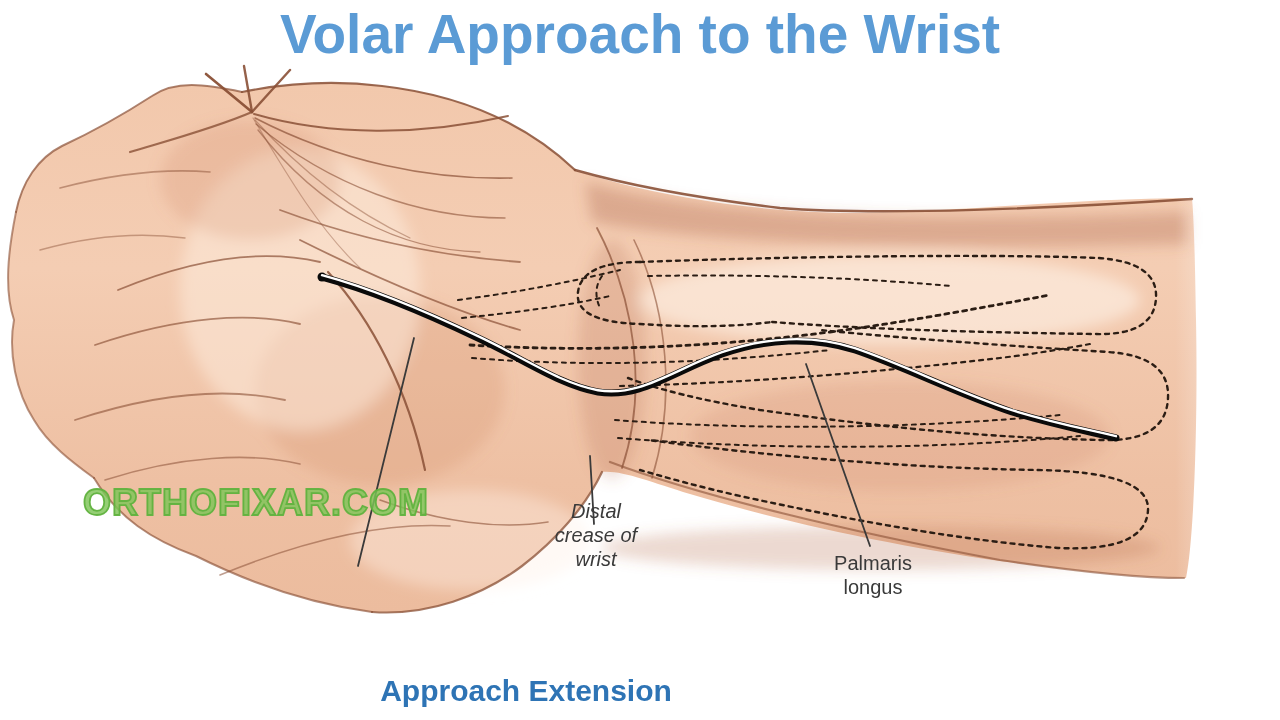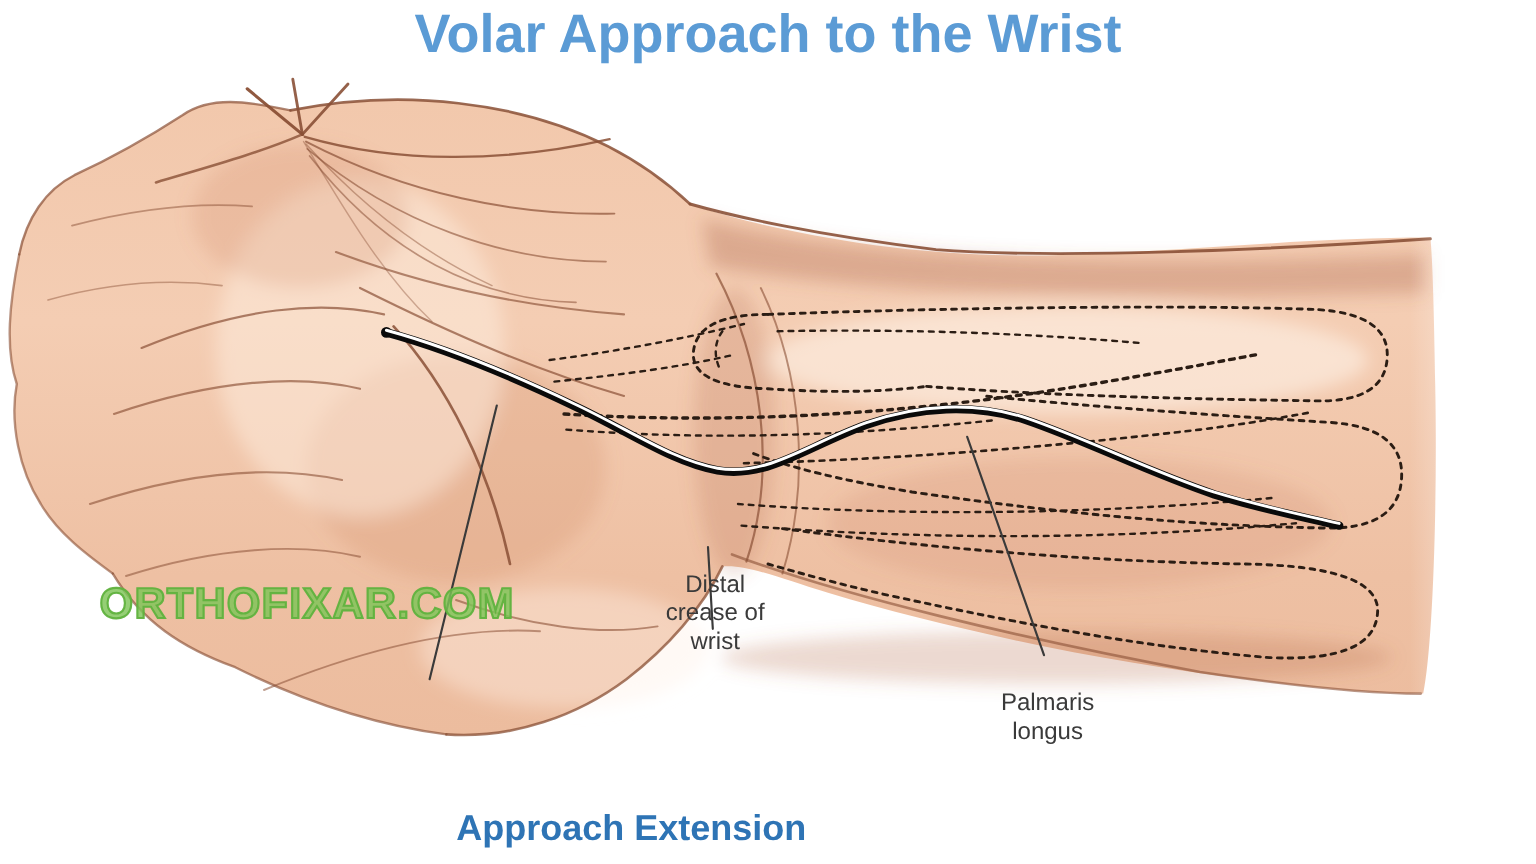--- a/index.html
+++ b/index.html
@@ -3,36 +3,36 @@
 <meta charset="utf-8">
 <style>
   html,body{margin:0;padding:0;background:#ffffff;}
   #stage{
     position:relative; width:1280px; height:720px; overflow:hidden;
     background:#ffffff; font-family:"Liberation Sans", sans-serif;
   }
   #art{position:absolute; left:0; top:0;}
   .page-title{
     position:absolute; left:0; top:2px; width:1280px;
-    text-align:center; font-size:45px; font-weight:bold;
+    text-align:center; font-size:55px; font-weight:bold;
     color:#5B9BD5; letter-spacing:0px;
   }
   .caption{
     position:absolute; left:0; top:674px; width:1052px;
     text-align:center; font-size:30px; font-weight:bold;
     color:#2E74B5;
   }
   .anno{
     position:absolute; width:200px; text-align:center;
     font-size:20px; line-height:24px; color:#3a3a3a;
     white-space:pre-line;
   }
   .anno-thenar{left:257px; top:572px;}
-  .anno-distal{left:496px; top:475px;}
-  .anno-palmaris{left:773px; top:551px;margin-top:23px;}
+  .anno-distal{left:496px; top:499px;font-style:italic;}
+  .anno-palmaris{left:773px; top:551px;}
   .watermark{
     position:absolute; left:83px; top:482px;
     font-size:36px; font-weight:bold; letter-spacing:1px;
     color:rgba(140,205,100,0.55);
     -webkit-text-stroke:1.8px rgba(96,178,62,0.95);
     text-shadow:0 0 1px rgba(96,178,62,0.6);
   }
 </style>
 </head>
 <body>

